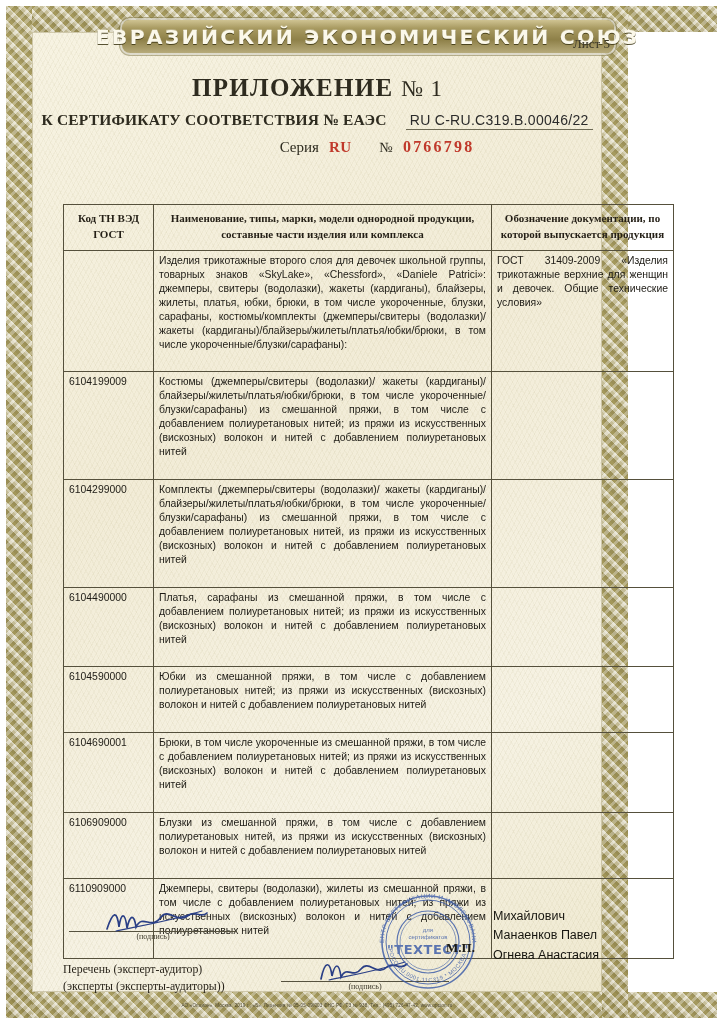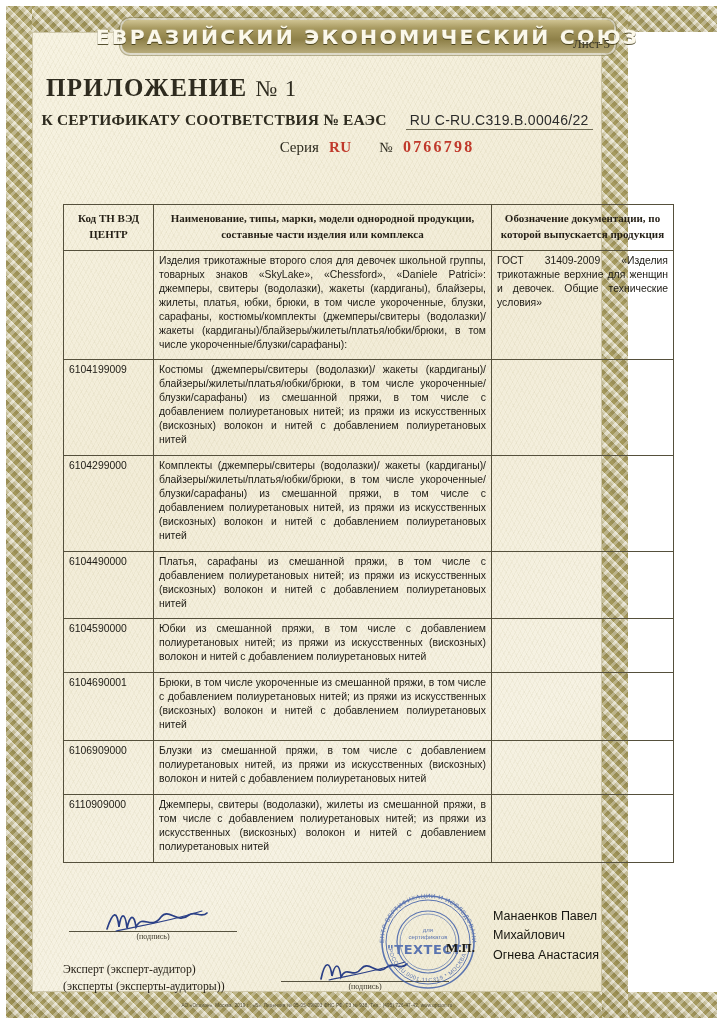--- a/index.html
+++ b/index.html
@@ -81,21 +81,21 @@
     position: absolute;
     right: 18px; top: 30px;
     font-family: "Liberation Serif", serif;
     font-size: 13px;
     color: #3a3728;
   }
 
   
   #title-block { position: absolute; left: 40px; top: 68px; right: 40px; }
   #doc-title {
-    text-align: left;
+    text-align: center;
     font-family: "Liberation Serif", serif;
     font-weight: 700;
     font-size: 25px;
     letter-spacing: 1.3px;
     color: #2e2b1f;
   }
   #doc-title .num {
     font-weight: 400;
     font-size: 23px;
     letter-spacing: 0;
@@ -173,21 +173,21 @@
   #product-table {
     position: absolute;
     left: 57px; top: 198px;
     width: 610px;
     border-collapse: collapse;
     table-layout: fixed;
   }
   #product-table th, #product-table td {
     border: 1px solid #55503c;
     vertical-align: top;
-    padding: 3px 5px 8px 5px;
+    padding: 3px 5px 20px 5px;
     background: transparent;
   }
   #product-table th {
     font-family: "Liberation Serif", serif;
     font-weight: 700;
     font-size: 11px;
     text-align: center;
     line-height: 1.45;
     padding: 6px 6px 7px 6px;
     color: #241f16;
@@ -337,21 +337,21 @@
   <table id="product-table">
     <colgroup>
       <col class="c-code">
         <col class="c-name">
         <col class="c-doc">
     </colgroup>
     <thead>
       <tr>
         <th>
           <span>Код ТН ВЭД</span><br>
-          <span>ЦЕНТР</span>
+          <span>ГОСТ</span>
         </th>
         <th>
           <span>Наименование, типы, марки, модели однородной продукции,</span><br>
           <span>составные части изделия или комплекса</span>
         </th>
         <th>
           <span>Обозначение документации, по</span><br>
           <span>которой выпускается продукция</span>
         </th>
       </tr>
@@ -409,38 +409,38 @@
           <path d="M4 22 C10 4, 14 3, 16 20 C18 6, 22 4, 24 21 C27 8, 31 6, 33 20
                    C40 6, 48 24, 58 10 C66 0, 74 18, 86 8 C92 3, 98 12, 104 6" fill="none" stroke="#2a3f86" stroke-width="1.7" stroke-linecap="round"></path>
           <path d="M13 24 C30 20, 60 16, 99 4" fill="none" stroke="#2a3f86" stroke-width="1.2" stroke-linecap="round"></path>
         </svg>
         <div class="sign-hint">(подпись)</div>
       </div>
     </div>
 
     <div class="sign-row">
       <div class="sign-role">
-        <span>Эксперт (эксперт-аудитор)</span><br>
+        <span>Перечень (эксперт-аудитор)</span><br>
         <span>(эксперты (эксперты-аудиторы))</span>
       </div>
       <div class="sign-slot">
         <div class="sign-rule"></div>
         <svg class="scribble" viewBox="0 0 110 26">
           <path d="M6 22 C10 3, 15 4, 17 19 C20 6, 24 5, 26 20 C32 8, 38 22, 46 12
                    C54 2, 62 20, 72 10 C78 4, 84 14, 92 7" fill="none" stroke="#2a3f86" stroke-width="1.7" stroke-linecap="round"></path>
           <path d="M14 23 C32 19, 58 15, 90 5" fill="none" stroke="#2a3f86" stroke-width="1.1" stroke-linecap="round"></path>
         </svg>
         <div class="sign-hint">(подпись)</div>
       </div>
     </div>
   </div>
 
   <div id="names-col">
+    <div class="sign-name">Михайлович</div>
     <div class="sign-name">Манаенков Павел</div>
-    <div class="sign-name">Михайлович</div>
     <div class="sign-name">Огнева Анастасия</div>
   </div>
 
   <svg id="stamp" viewBox="0 0 112 104">
     <defs>
       <path id="ringTop" d="M 12,52 A 44,44 0 0 1 100,52"></path>
       <path id="ringBot" d="M 16,52 A 40,40 0 0 0 96,52"></path>
     </defs>
     <g stroke="#3b5ba8" fill="none">
       <circle cx="56" cy="52" r="46" stroke-width="1.6"></circle>

